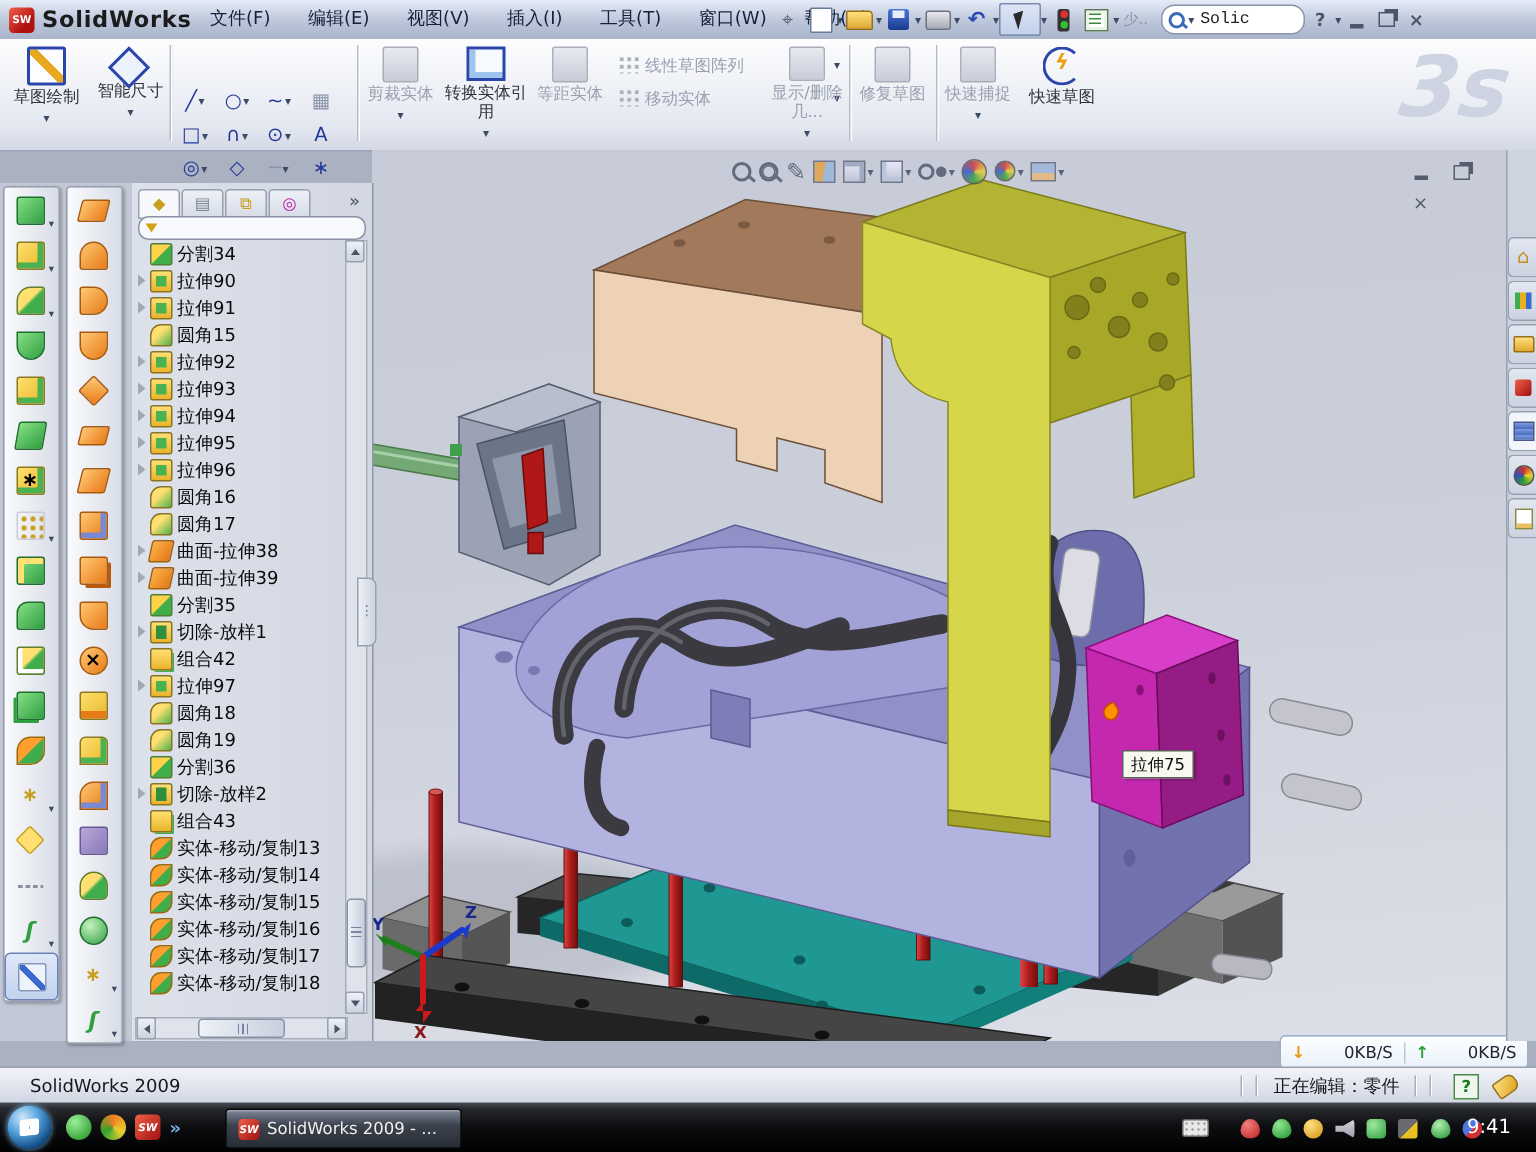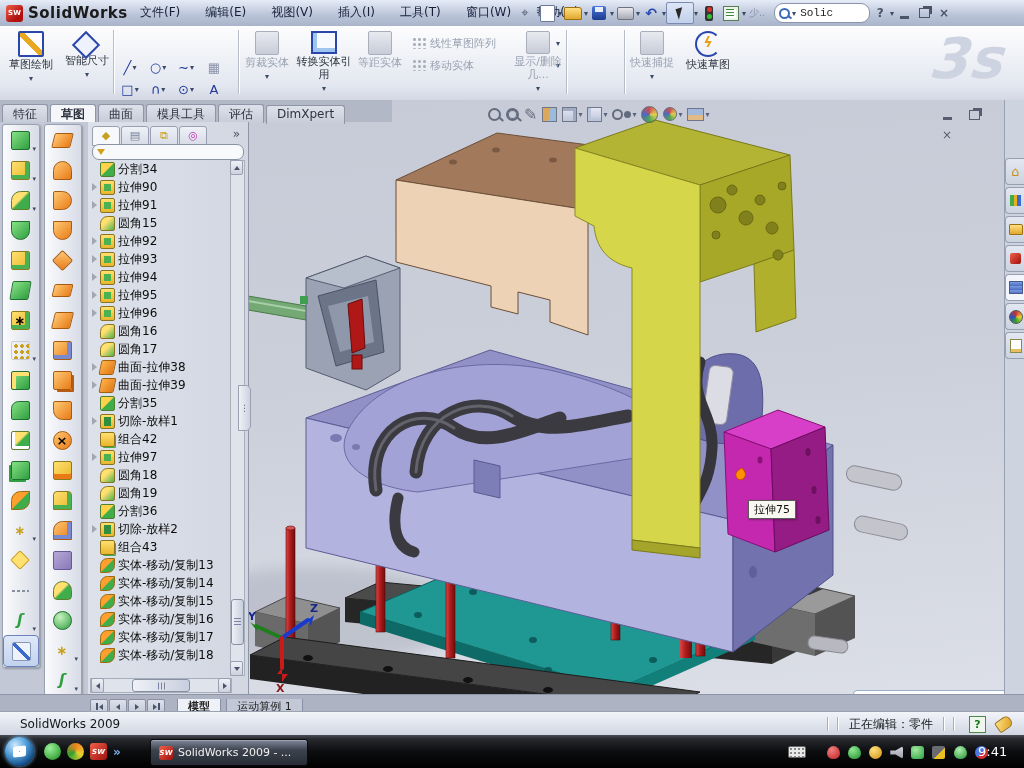--- a/index.html
+++ b/index.html
@@ -270,20 +270,24 @@
           <span>移动实体</span>
           <span class="dd" style="margin-left:auto">▾</span>
         </div>
     </div>
     <i class="vsep" style="left:566px"></i>
     <div class="cmdbtn dis" style="left:512px;width:52px;top:3px">
         <i class="cbig ic-gray"></i>
         <span>显示/删除几...</span>
         <span class="dd">▾</span>
       </div>
+    <div class="cmdbtn dis" style="left:570px;width:50px">
+        <i class="cbig ic-gray"></i>
+        <span>修复草图</span>
+      </div>
     <i class="vsep" style="left:624px"></i>
     <div class="cmdbtn dis" style="left:628px;width:48px">
         <i class="cbig ic-gray"></i>
         <span>快速捕捉</span>
         <span class="dd">▾</span>
       </div>
     <div class="cmdbtn" style="left:682px;width:52px">
         <i class="cbig ic-rapid">ϟ</i>
         <span>快速草图</span>
       </div>
@@ -524,23 +528,20 @@
           <span>0KB/S</span>
         </span>
       <span style="width:1px;height:14px;background:#b8c8da"></span>
       <span class="half">
           <span style="color:#2fa03a;font-weight:bold">↑</span>
           <span>0KB/S</span>
         </span>
     </div>
   </div>
 
-  <div class="a tabstrip">
-    <span class="rtab">特征</span><span class="rtab active">草图</span><span class="rtab">曲面</span><span class="rtab">模具工具</span><span class="rtab">评估</span><span class="rtab">DimXpert</span>
-  </div>
 
   <div class="a" style="left:0;top:122px;width:88px;height:572px;background:#c2c8d5">
     <div class="a ltb" style="left:2px;top:2px;width:36px">
       <div class="lbtn">
           <i class="lic c-g"></i>
           <span class="dd">▾</span>
         </div>
       <div class="lbtn">
           <i class="lic c-yg"></i>
           <span class="dd">▾</span>
@@ -858,40 +859,20 @@
         </div>
       <div class="tpbtn">
           <i class="tp-ball"></i>
         </div>
       <div class="tpbtn">
           <i class="tp-doc"></i>
         </div>
     </div>
   </div>
 
-  <div class="a doctabs">
-    <span style="margin-left:90px;display:inline-flex;margin-top:1px">
-      <span class="navb">
-          <i class="bar"></i>
-          <i class="tri-l"></i>
-        </span>
-      <span class="navb">
-          <i class="tri-l"></i>
-        </span>
-      <span class="navb">
-          <i class="tri-r"></i>
-        </span>
-      <span class="navb">
-          <i class="tri-r"></i>
-          <i class="bar"></i>
-        </span>
-    </span>
-    <span class="dtab on" style="margin-left:6px">模型</span>
-    <span class="dtab">运动算例 1</span>
-  </div>
 
   <div class="a statusbar">
     <span style="margin-left:20px">SolidWorks 2009</span>
     <span style="margin-left:auto;display:flex;align-items:center">
       <i class="ssep"></i>
         <i class="ssep"></i>
       <span style="margin:0 6px">正在编辑：零件</span>
       <i class="ssep"></i>
         <i class="ssep"></i>
       <span class="helpq" style="margin:0 10px">?</span>

